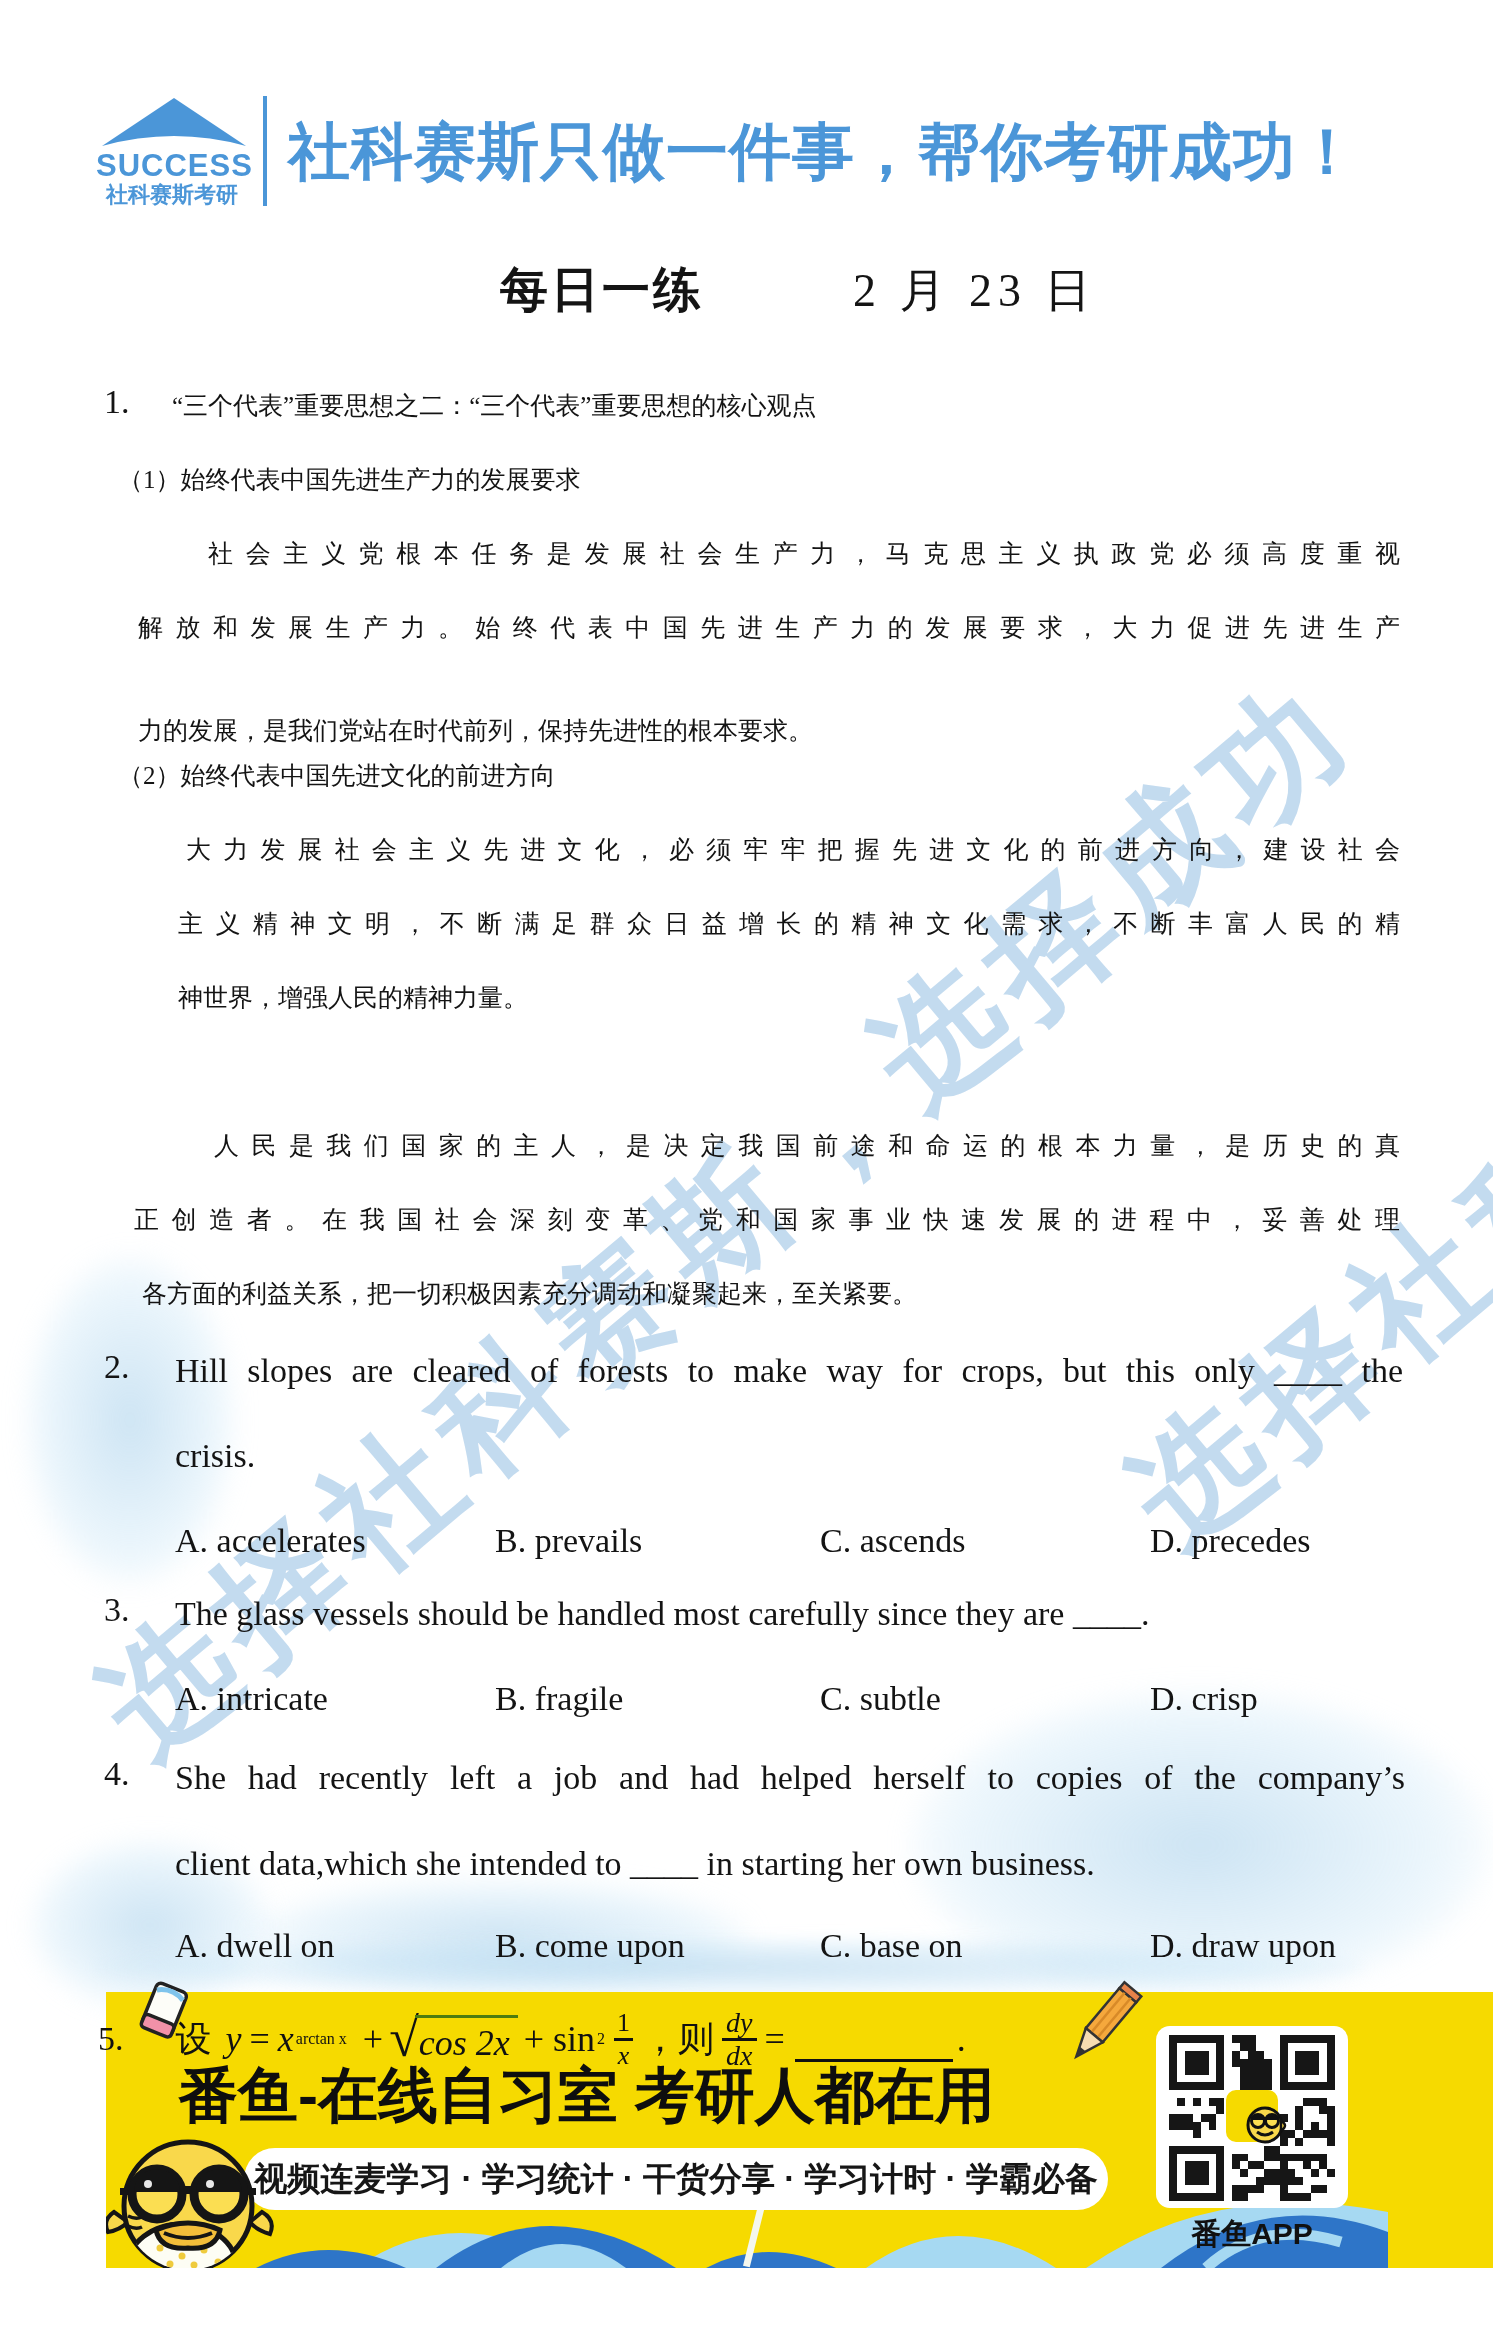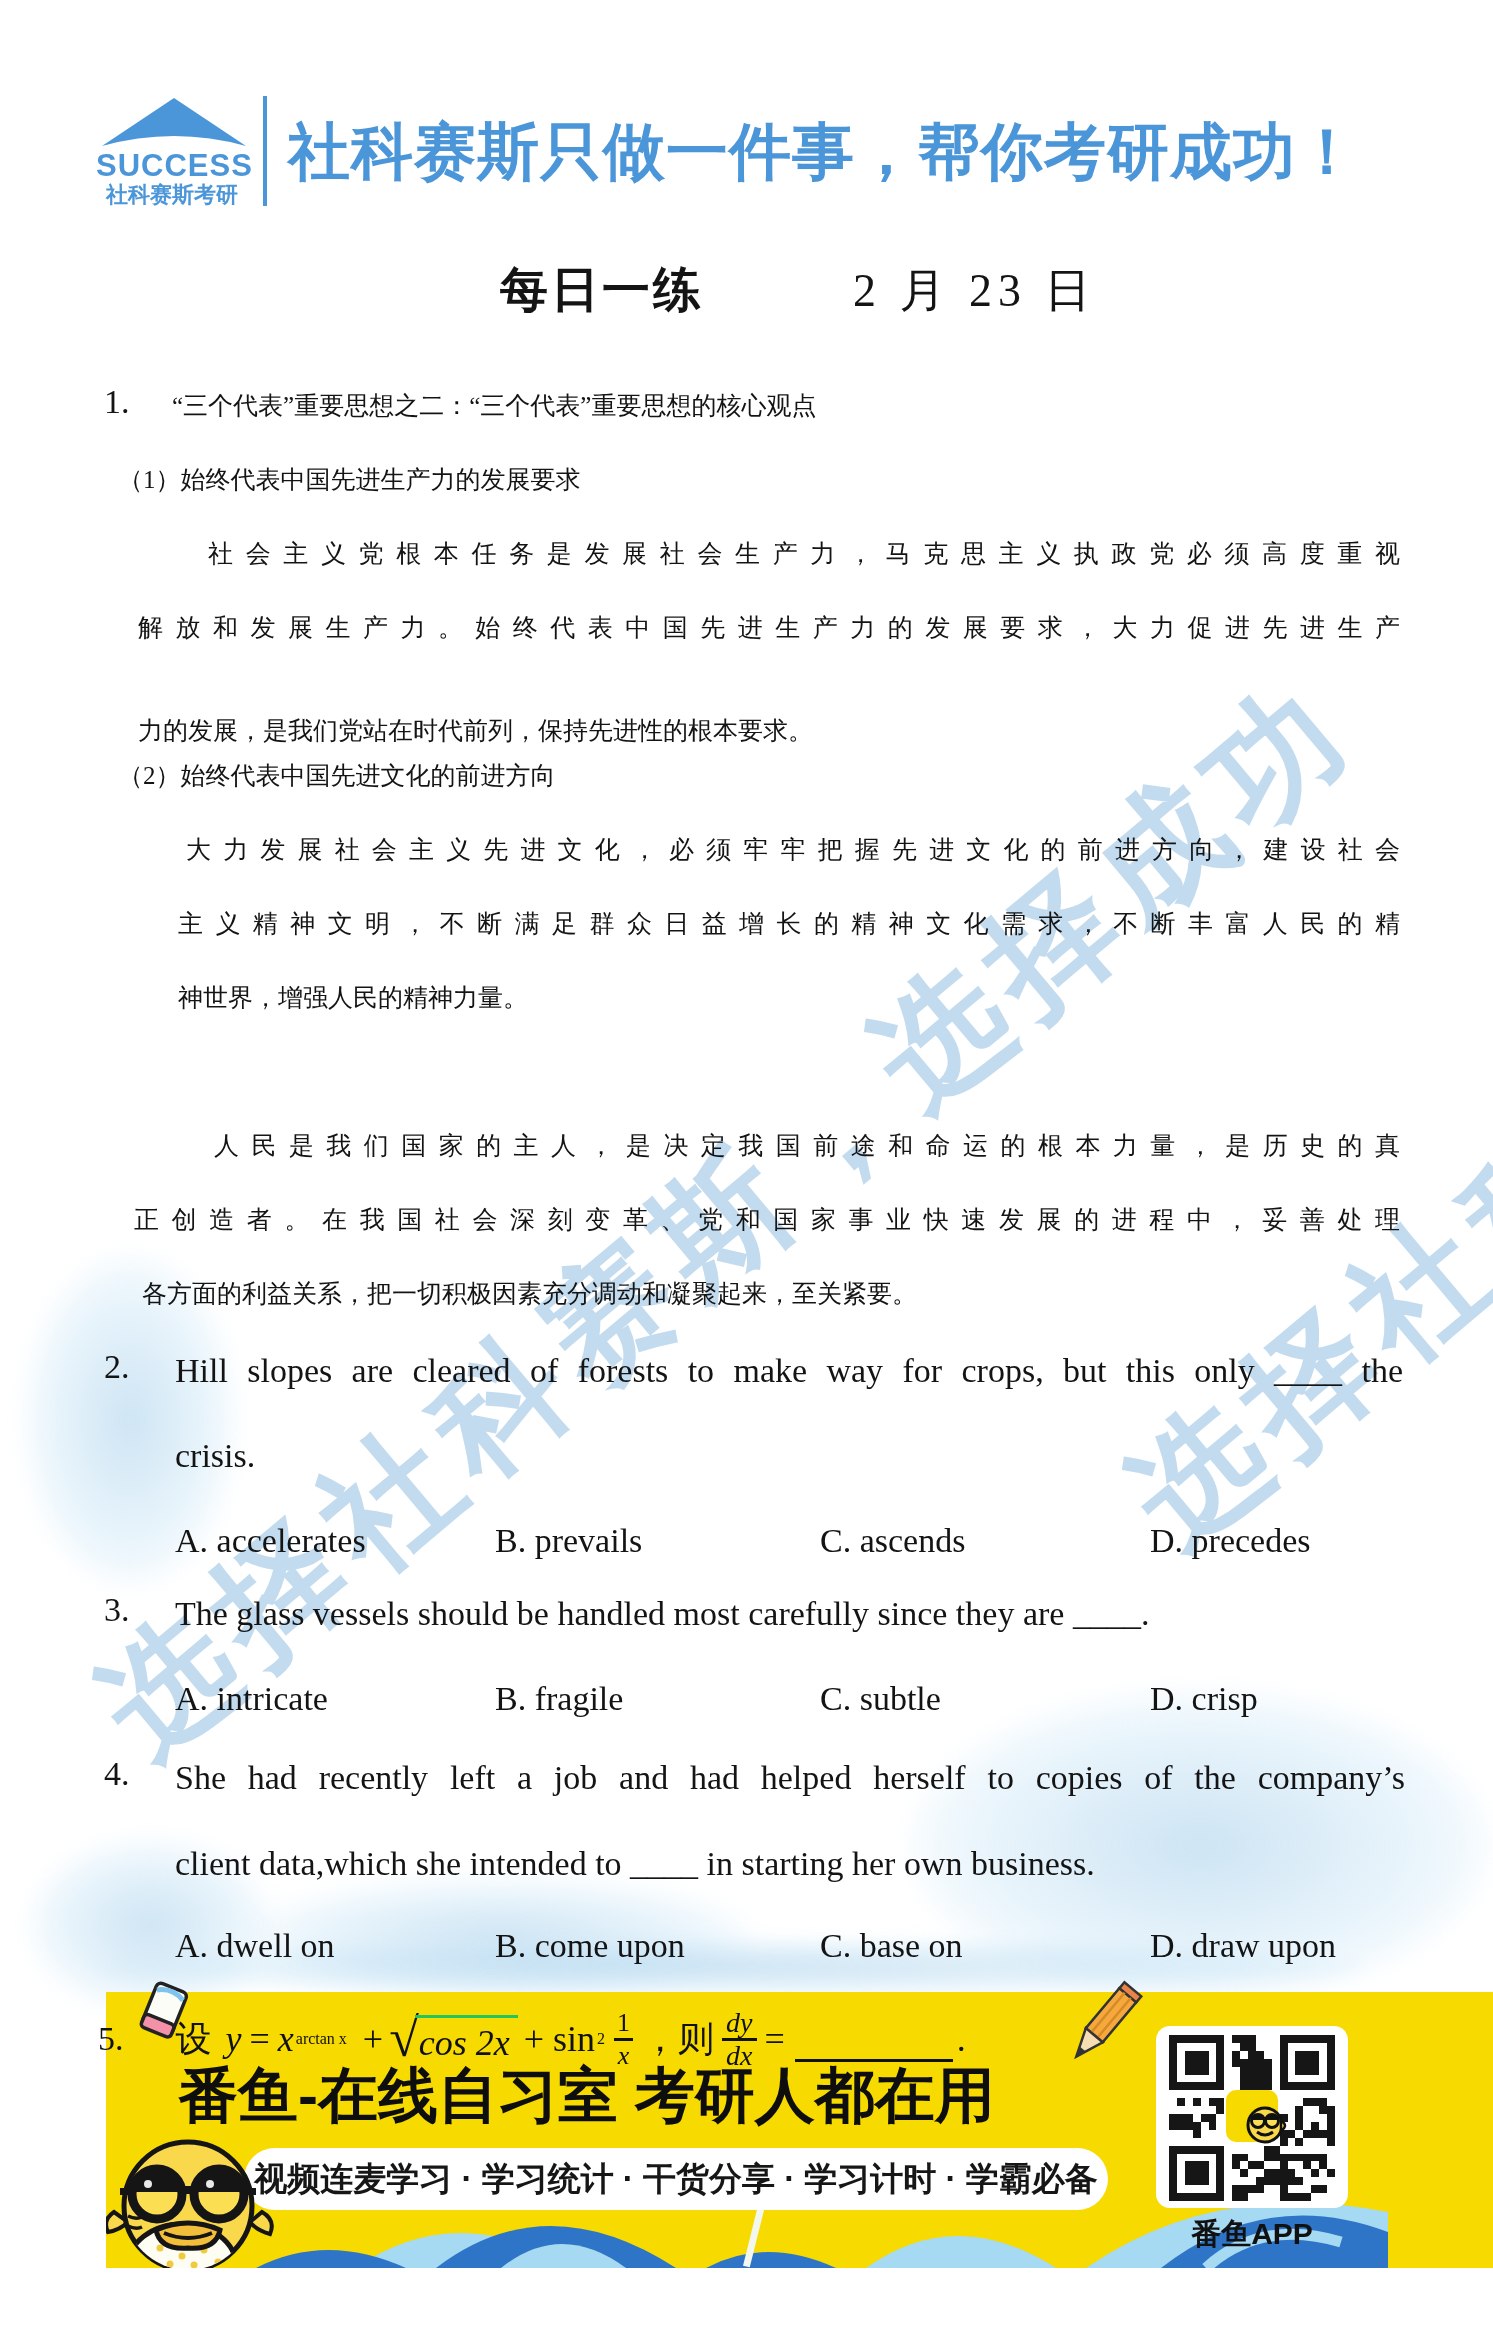--- a/index.html
+++ b/index.html
@@ -48,21 +48,21 @@
   .pencil{left:1056px;top:1976px;z-index:6;}
   
   .formula{left:98px;top:1996px;height:86px;display:flex;align-items:center;z-index:7;
      font-size:36px;color:#111;}
   .formula i{font-family:"Liberation Serif",serif;}
   .f-gap{display:inline-block;width:12px;}
   .f-lead{margin-right:14px;}
   sup.s{font-size:16px;vertical-align:18px;margin-left:2px;}
   .sqrt{display:inline-flex;align-items:flex-start;margin:0 6px;}
   .rdc{font-size:54px;line-height:46px;margin-right:-4px;}
-  .vinc{border-top:3px solid #22c55e;padding:4px 8px 0 4px;}
+  .vinc{border-top:3px solid #4d7c0f;padding:4px 8px 0 4px;}
   .frac{display:inline-flex;flex-direction:column;align-items:center;font-size:26px;line-height:30px;margin:0 8px;}
   .frac .den{border-top:3px solid #111;padding:0 4px;}
   .frac .num{padding:0 4px;}
   .blank{display:inline-block;width:158px;border-bottom:3px solid #111;height:42px;margin:0 4px 0 10px;}
 </style>
 </head>
 <body>
 
 <div class="page">
 

